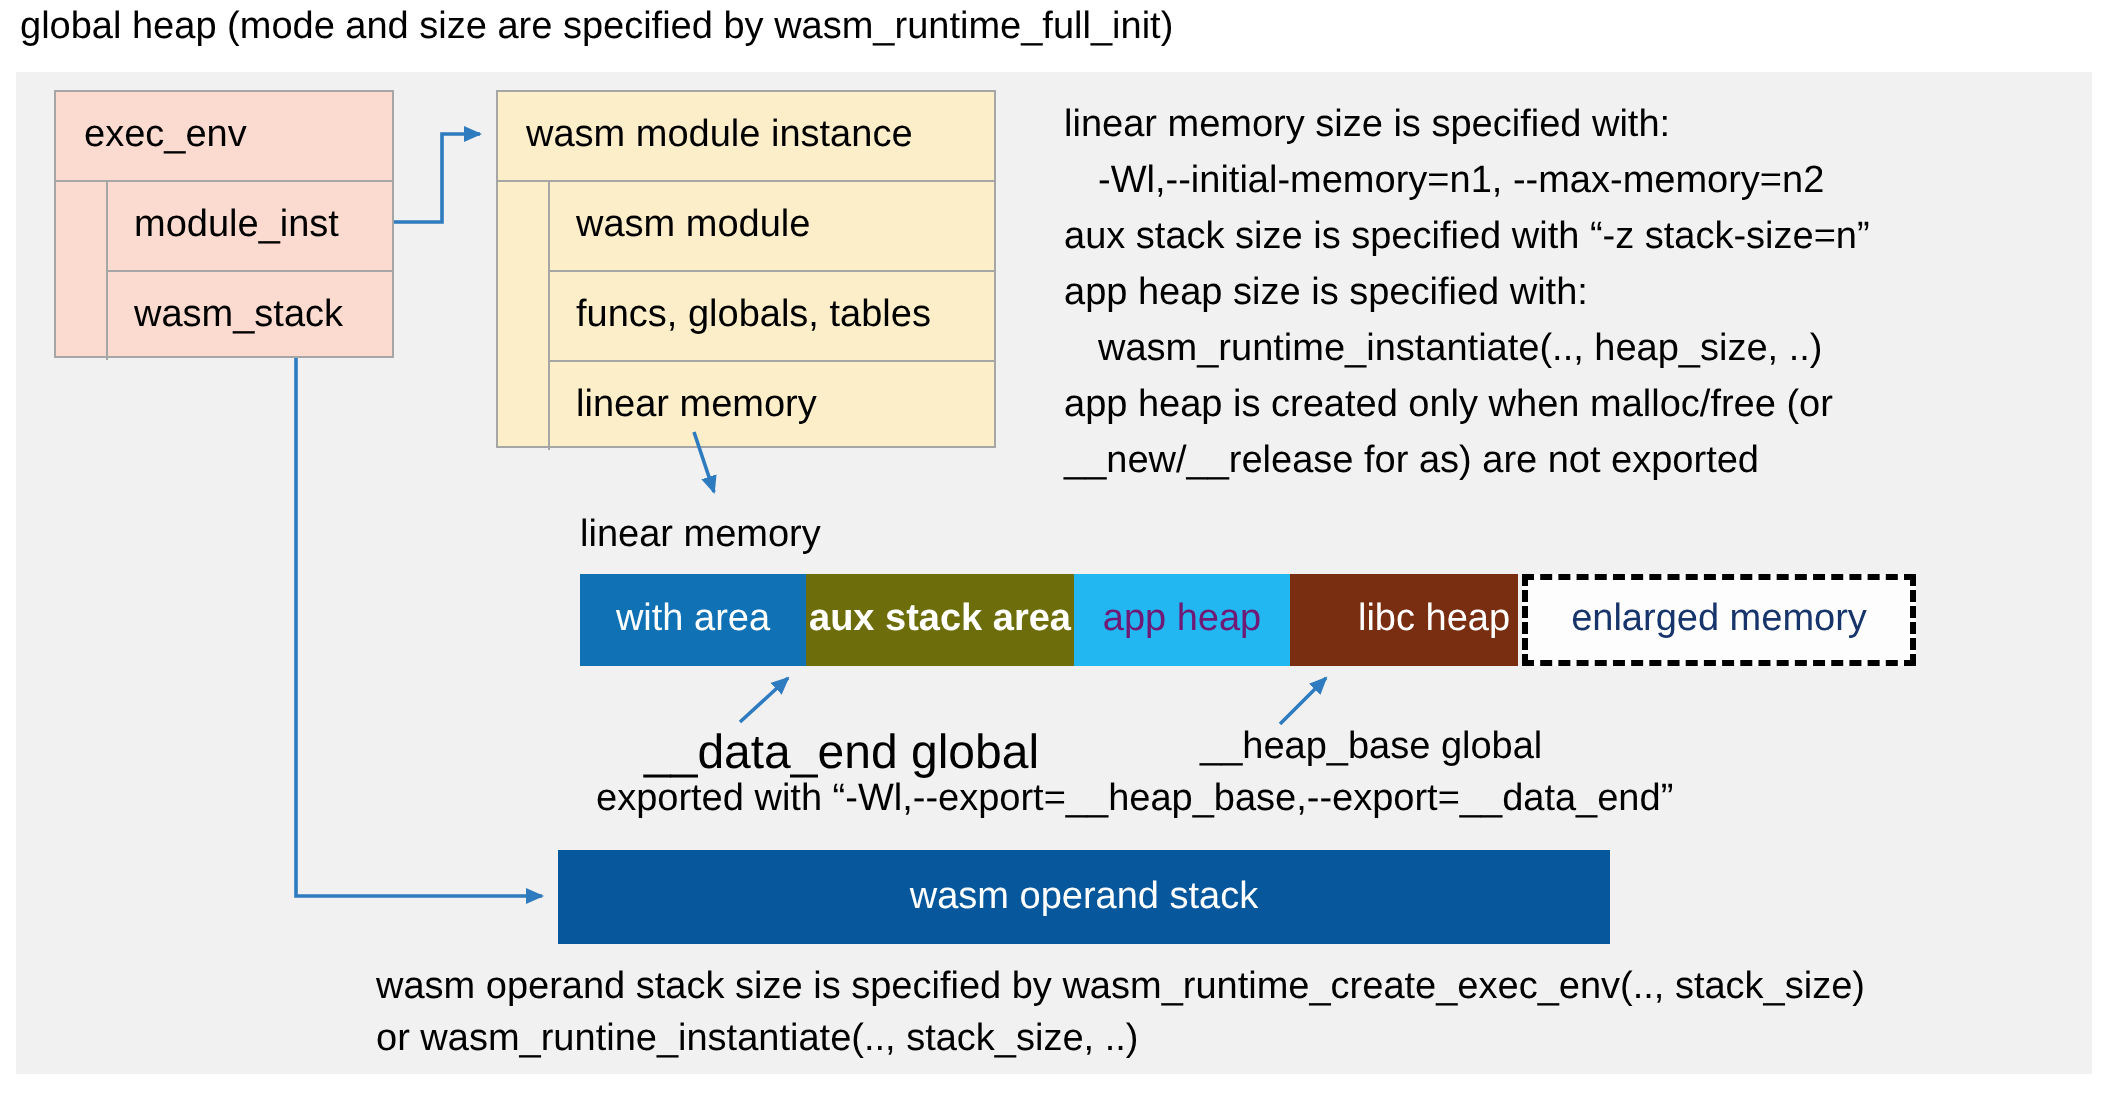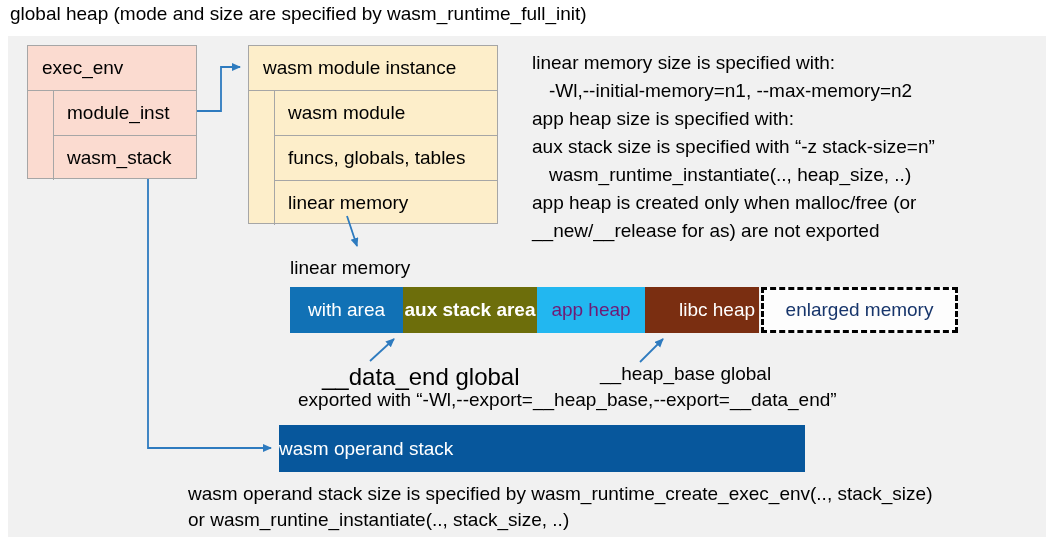--- a/index.html
+++ b/index.html
@@ -29,21 +29,21 @@
   .mem-seg{height:46px;line-height:46px;text-align:center;font-size:19px;box-sizing:border-box;white-space:nowrap;}
   .mem-seg.dashed{border:3px dashed #000;margin-left:2px;line-height:40px;background:#fdfdfd;}
 
   
   #data-end-label{left:322px;top:363px;font-size:24px;}
   #heap-base-label{left:600px;top:363px;font-size:19px;}
   #export-line{left:298px;top:389px;font-size:19px;white-space:nowrap;}
 
   
   #operand-stack-bar{left:279px;top:425px;width:526px;height:47px;line-height:47px;
-    background:var(--operand_stack,#07579c);color:#fff;text-align:left;font-size:19px;}
+    background:var(--operand_stack,#07579c);color:#fff;text-align:center;font-size:19px;}
 
   
   #footer-notes{left:188px;top:481px;font-size:19px;line-height:26px;white-space:nowrap;}
 
   #arrow-layer{position:absolute;inset:0;pointer-events:none;}
   #arrow-layer .arrow{fill:none;stroke:var(--arrow,#2e7bbf);stroke-width:1.8;}
 </style>
 </head>
 <body>
 
@@ -66,22 +66,22 @@
     <div class="struct-body">
       <div class="struct-row">wasm module</div>
       <div class="struct-row">funcs, globals, tables</div>
       <div class="struct-row">linear memory</div>
     </div>
   </div>
 
   <div class="abs" id="notes-right">
     <div>linear memory size is specified with:</div>
     <div class="indent">-Wl,--initial-memory=n1, --max-memory=n2</div>
+    <div>aux stack size is specified with “-z stack-size=n”</div>
     <div>app heap size is specified with:</div>
-    <div>aux stack size is specified with “-z stack-size=n”</div>
     <div class="indent">wasm_runtime_instantiate(.., heap_size, ..)</div>
     <div>app heap is created only when malloc/free (or</div>
     <div>__new/__release for as) are not exported</div>
   </div>
 
   <div class="abs" id="linear-memory-label">linear memory</div>
   <div class="abs" id="linear-memory-bar">
     <div class="mem-seg" style="width: 113px; background: rgb(17, 113, 181); color: rgb(255, 255, 255);">with area</div>
     <div class="mem-seg" style="width: 134px; background: rgb(109, 110, 11); color: rgb(255, 255, 255); font-weight: bold;">aux stack area</div>
     <div class="mem-seg" style="width: 108px; background: rgb(34, 183, 240); color: #701a75;">app heap</div>

